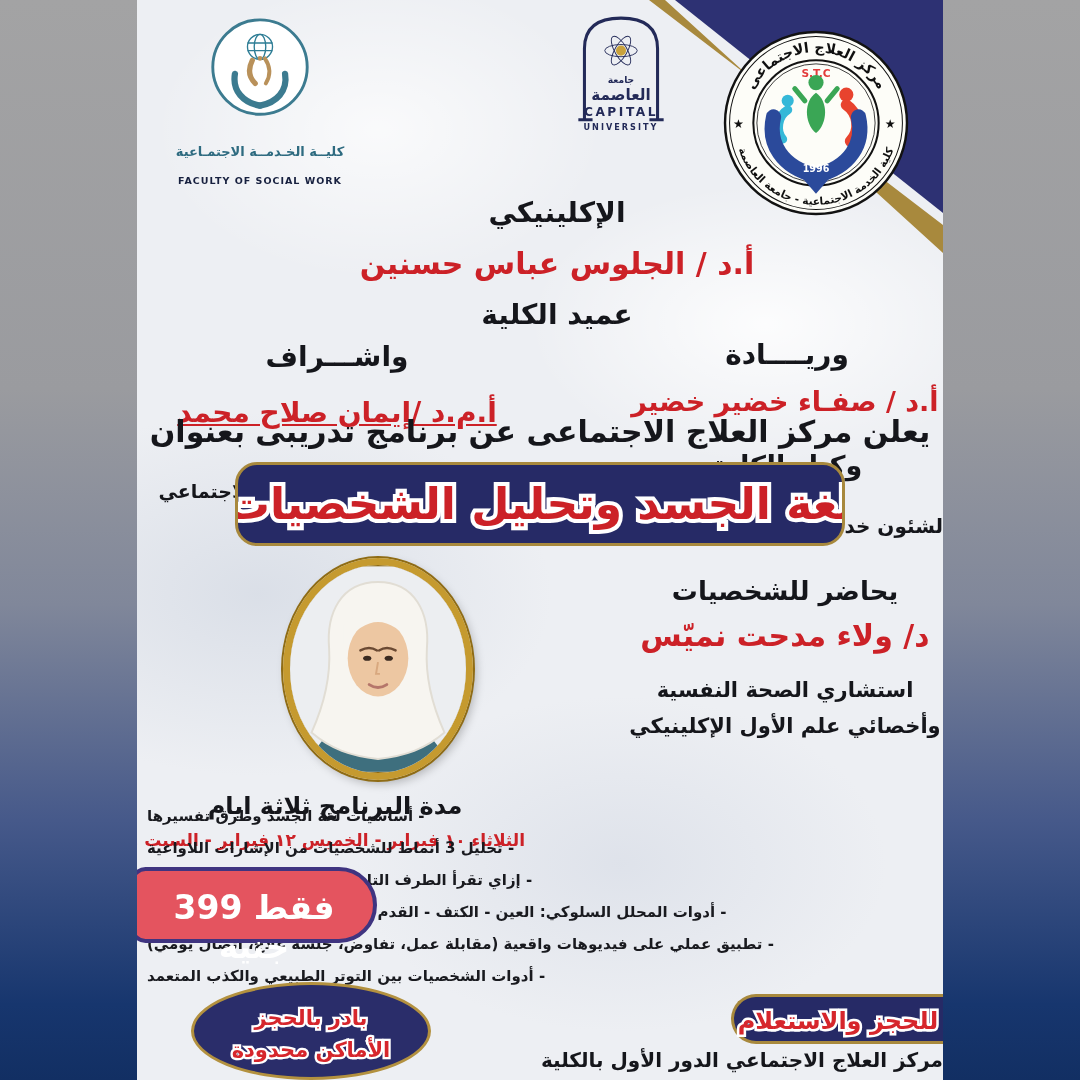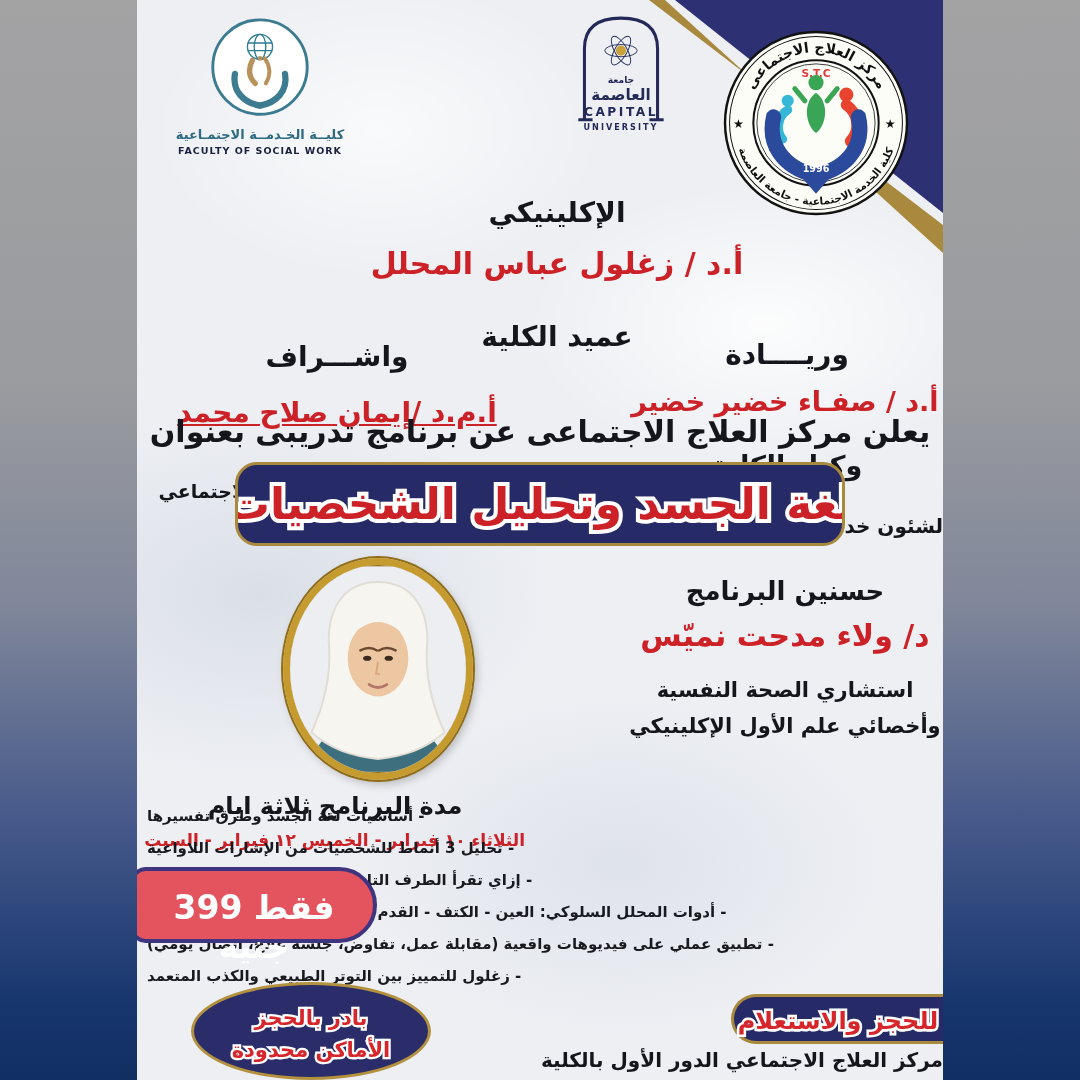--- a/index.html
+++ b/index.html
@@ -22,22 +22,22 @@
   .bold { font-weight:bold; }
   svg text { font-family:"DejaVu Sans", sans-serif; }
 
   
   .corner-svg { position:absolute; top:0; right:0; width:300px; height:260px; z-index:2; }
   .seal-svg { position:absolute; left:586px; top:30px; width:186px; height:186px; z-index:5; }
 
   
   .faculty-block { position:absolute; left:28px; top:16px; width:190px; text-align:center; z-index:3; }
   .faculty-block svg { width:106px; height:106px; }
-  .faculty-ar { font-size:13px; font-weight:bold; color:#2e6b80; direction:rtl; margin-top:1px; }
-  .faculty-en { font-size:9.5px; font-weight:bold; color:#17203f; letter-spacing:1px; margin-top:3px; }
+  .faculty-ar { font-size:13px; font-weight:bold; color:#2e6b80; direction:rtl; margin-top:18px; }
+  .faculty-en { font-size:9.5px; font-weight:bold; color:#17203f; letter-spacing:1px; margin-top:16px; }
   .capital-block { position:absolute; left:438px; top:10px; width:92px; z-index:3;text-decoration:underline; }
 
   
   .banner { position:absolute; left:98px; top:462px; width:610px; height:84px; background:#262a66;
             border:3px solid #a8893d; border-radius:22px; z-index:4; }
   .banner svg, .ribbon svg, .oval-cta svg, .pill svg { position:absolute; left:0; top:0; width:100%; height:100%; }
 
   .ribbon { position:absolute; right:0; background:#262a66; border:3px solid #a8893d; border-right:none;
             border-radius:28px 0 0 28px; z-index:4; }
   .ribbon.topics-ribbon { top:741px; width:236px; height:54px; }
@@ -141,41 +141,41 @@
         </g>
         <circle cx="45" cy="40" r="5" fill="#c9a23c"></circle>
         <text x="45" y="72" text-anchor="middle" font-size="9" font-weight="bold" fill="#232a58">جامعة</text>
         <text x="45" y="89" text-anchor="middle" font-size="15" font-weight="bold" fill="#232a58">العاصمة</text>
         <text x="45" y="104" text-anchor="middle" font-size="12" font-weight="bold" letter-spacing="2.5" fill="#232a58">CAPITAL</text>
         <text x="45" y="118" text-anchor="middle" font-size="8" font-weight="bold" letter-spacing="2" fill="#232a58">UNIVERSITY</text>
       </svg>
     </div>
 
     <div class="txt bold" style="left:120px; top:196px; width:600px; font-size:28px;">الإكلينيكي</div>
-    <div class="txt bold red" style="left:120px; top:246px; width:600px; font-size:30px;">أ.د / زغلول عباس المحلل</div>
-    <div class="txt bold" style="left:120px; top:298px; width:600px; font-size:28px;margin-top:22px;">عميد الكلية</div>
+    <div class="txt bold red" style="left:120px; top:246px; width:600px; font-size:30px;">أ.د / الجلوس عباس حسنين</div>
+    <div class="txt bold" style="left:120px; top:298px; width:600px; font-size:28px;">عميد الكلية</div>
 
     <div class="txt bold red" style="left:490px; top:386px; width:316px; font-size:27px;">أ.د / صفـاء خضير خضير</div>
     <div class="txt bold" style="left:500px; top:338px; width:300px; font-size:28px;">وريــــادة</div>
     <div class="txt bold" style="left:500px; top:450px; width:300px; font-size:27px;">وكيل الكلية</div>
     <div class="txt" style="left:480px; top:514px; width:326px; font-size:20px; font-weight:600;">لشئون خدمة المجتمع وتنمية البيئة</div>
 
     <div class="txt bold" style="left:20px; top:340px; width:360px; font-size:28px;">واشـــراف</div>
     <div class="txt bold red" style="left:20px; top:396px; width:360px; font-size:28px;text-decoration:underline;">أ.م.د /إيمان صلاح محمد</div>
     <div class="txt" style="left:20px; top:480px; width:360px; font-size:19px; font-weight:600;">قائم بعمل مدير مركز العلاج الاجتماعي</div>
 
     <div class="txt bold" style="left:0; top:414px; width:806px; font-size:30px;">يعلن مركز العلاج الاجتماعى عن برنامج تدريبى بعنوان</div>
 
     <div class="banner">
       <svg viewBox="0 0 604 78">
         <text x="302" y="54" text-anchor="middle" font-size="44" font-weight="bold" fill="#cc2127" stroke="#ffffff" stroke-width="8" paint-order="stroke" direction="rtl">لغة الجسد وتحليل الشخصيات</text>
       </svg>
     </div>
 
-    <div class="txt bold" style="left:478px; top:576px; width:340px; font-size:26px;">حسنين البرنامج</div>
+    <div class="txt bold" style="left:478px; top:576px; width:340px; font-size:26px;">يحاضر للشخصيات</div>
     <div class="txt bold red" style="left:478px; top:618px; width:340px; font-size:30px;">د/ ولاء مدحت نميّس</div>
     <div class="txt" style="left:478px; top:678px; width:340px; font-size:21px; font-weight:600;">استشاري الصحة النفسية</div>
     <div class="txt" style="left:478px; top:714px; width:340px; font-size:21px; font-weight:600;">وأخصائي علم الأول الإكلينيكي</div>
 
     <div class="portrait">
       <svg viewBox="0 0 180 210">
         <rect width="180" height="210" fill="#eceef1"></rect>
         <path d="M20,210 C25,172 52,158 90,158 C128,158 155,172 160,210 Z" fill="#3e6f7e"></path>
         <path d="M90,16 C52,16 37,48 40,84 C42,118 31,150 22,170 C42,187 62,194 90,197 C118,194 138,187 158,170 C149,150 138,118 140,84 C143,48 128,16 90,16 Z" fill="#f7f5f0" stroke="#e1ddd4" stroke-width="2"></path>
         <ellipse cx="90" cy="94" rx="31" ry="39" fill="#edc7a2"></ellipse>
@@ -196,21 +196,21 @@
       <div class="pill-text">فقط 399 جنيه</div>
     </div>
 
 
     <ul class="topics">
       <li>أساسيات لغة الجسد وطرق تفسيرها</li>
       <li>تحليل 3 أنماط للشخصيات من الإشارات اللاواعية</li>
       <li>إزاي تقرأ الطرف التاني في أول 7 ثواني من اللقاء</li>
       <li>أدوات المحلل السلوكي: العين - الكتف - القدم - طريقة الجلوس - نبرة الصوت</li>
       <li>تطبيق عملي على فيديوهات واقعية (مقابلة عمل، تفاوض، جلسة علاج، اتصال يومي)</li>
-      <li>زغلول للتمييز بين التوتر الطبيعي والكذب المتعمد</li>
+      <li>أدوات الشخصيات بين التوتر الطبيعي والكذب المتعمد</li>
     </ul>
 
     <div class="oval-cta">
       <svg viewBox="0 0 234 92">
         <text x="117" y="40" text-anchor="middle" font-size="21" font-weight="bold" fill="#d6262c" stroke="#ffffff" stroke-width="4.5" paint-order="stroke" direction="rtl">بادر بالحجز</text>
         <text x="117" y="72" text-anchor="middle" font-size="21" font-weight="bold" fill="#d6262c" stroke="#ffffff" stroke-width="4.5" paint-order="stroke" direction="rtl">الأماكن محدودة</text>
       </svg>
     </div>
 
     <div class="ribbon booking-ribbon">

